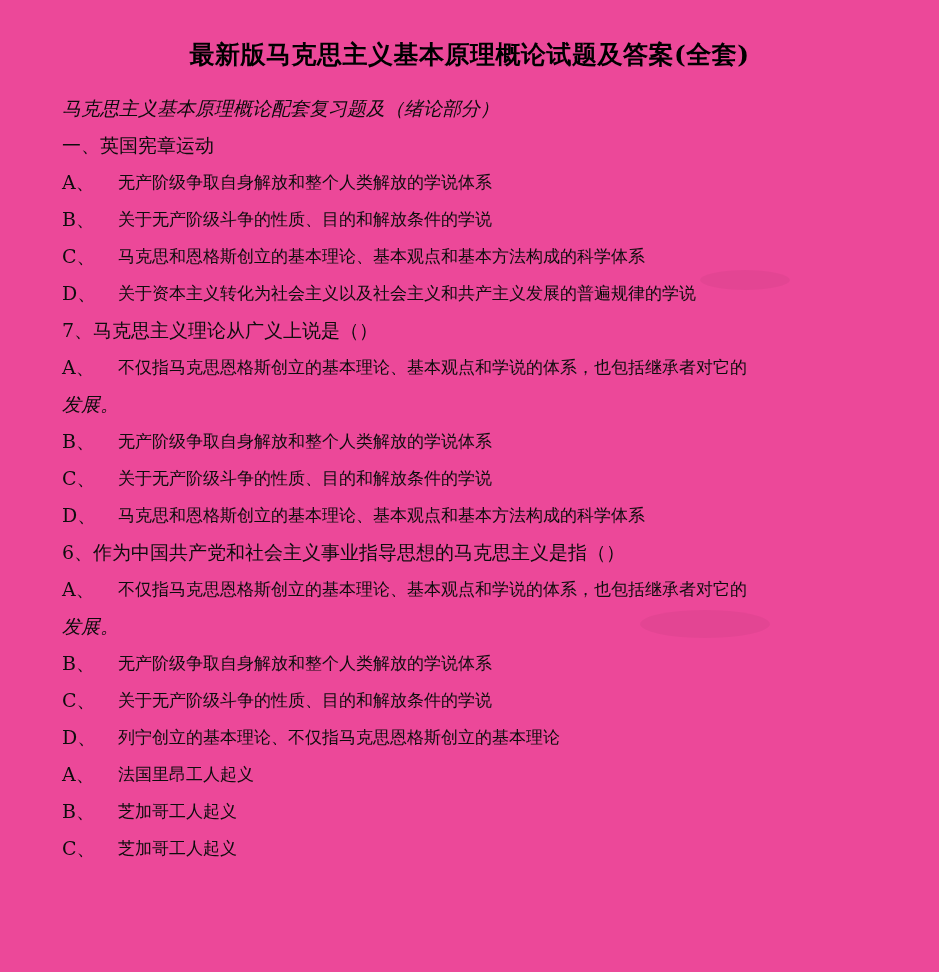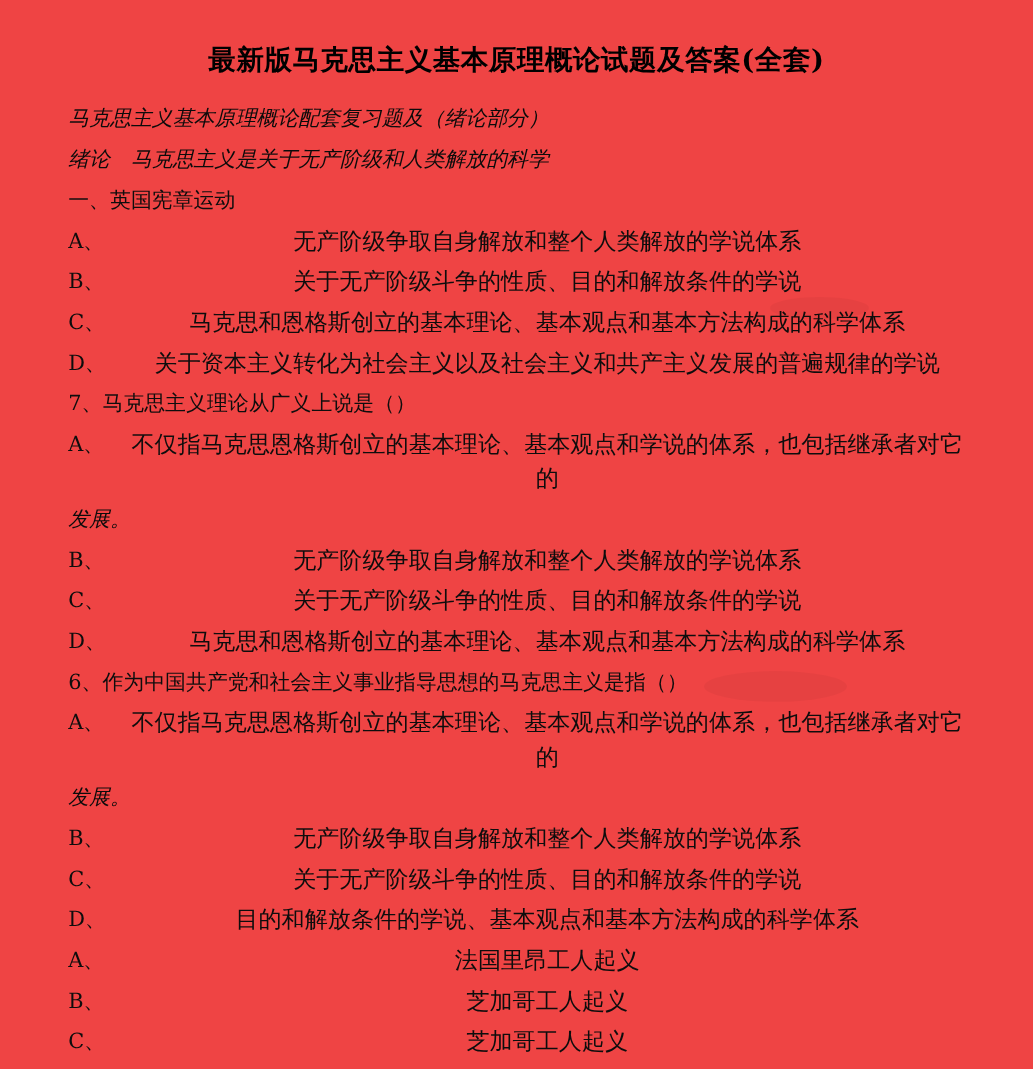--- a/index.html
+++ b/index.html
@@ -13,21 +13,21 @@
     overflow: hidden;
     font-family: "DejaVu Serif", "Liberation Serif", serif;
     color: #0d0d0d;
   }
   .page {
     position: relative;
     width: 939px;
     height: 972px;
     box-sizing: border-box;
     padding: 30px 62px 0 62px;
-    background: #ef4444;
+    background: #ec4899;
   }
   .doc-title {
     text-align: center;
     font-size: 25px;
     font-weight: bold;
     letter-spacing: 0.5px;
     margin: 8px 0 22px 0;
     font-family: "DejaVu Serif", "Liberation Serif", serif;
     color: #000;
   }
@@ -46,22 +46,21 @@
     line-height: 31px;
     margin: 0 0 6px 0;
   }
   .opt .tag {
     width: 56px;
     flex: 0 0 56px;
     font-size: 19px;
   }
   .opt .txt {
     flex: 1 1 auto;
-    font-size: 21px;
-    text-align: center;
+    font-size: 17px;
   }
   .q {
     font-size: 19px;
     line-height: 31px;
     margin: 0 0 6px 0;
   }
   .section-head {
     font-size: 19px;
     line-height: 31px;
     margin: 0 0 6px 0;
@@ -78,21 +77,20 @@
 <body>
 
 <div class="page">
 
   <div class="smudge" style="left:640px; top:610px; width:130px; height:28px;"></div>
   <div class="smudge" style="left:700px; top:270px; width:90px; height:20px;"></div>
 
   <div class="doc-title">最新版马克思主义基本原理概论试题及答案(全套)</div>
 
   <div class="line">马克思主义基本原理概论配套复习题及（绪论部分）</div>
-  <div class="line">绪论　马克思主义是关于无产阶级和人类解放的科学</div>
   <div class="section-head">一、英国宪章运动</div>
 
   <div class="opt">
     <span class="tag">A、</span>
     <span class="txt">无产阶级争取自身解放和整个人类解放的学说体系</span>
   </div>
   <div class="opt">
     <span class="tag">B、</span>
     <span class="txt">关于无产阶级斗争的性质、目的和解放条件的学说</span>
   </div>
@@ -133,21 +131,21 @@
   <div class="opt">
     <span class="tag">B、</span>
     <span class="txt">无产阶级争取自身解放和整个人类解放的学说体系</span>
   </div>
   <div class="opt">
     <span class="tag">C、</span>
     <span class="txt">关于无产阶级斗争的性质、目的和解放条件的学说</span>
   </div>
   <div class="opt">
     <span class="tag">D、</span>
-    <span class="txt">目的和解放条件的学说、基本观点和基本方法构成的科学体系</span>
+    <span class="txt">列宁创立的基本理论、不仅指马克思恩格斯创立的基本理论</span>
   </div>
 
   <div class="opt">
     <span class="tag">A、</span>
     <span class="txt">法国里昂工人起义</span>
   </div>
   <div class="opt">
     <span class="tag">B、</span>
     <span class="txt">芝加哥工人起义</span>
   </div>

